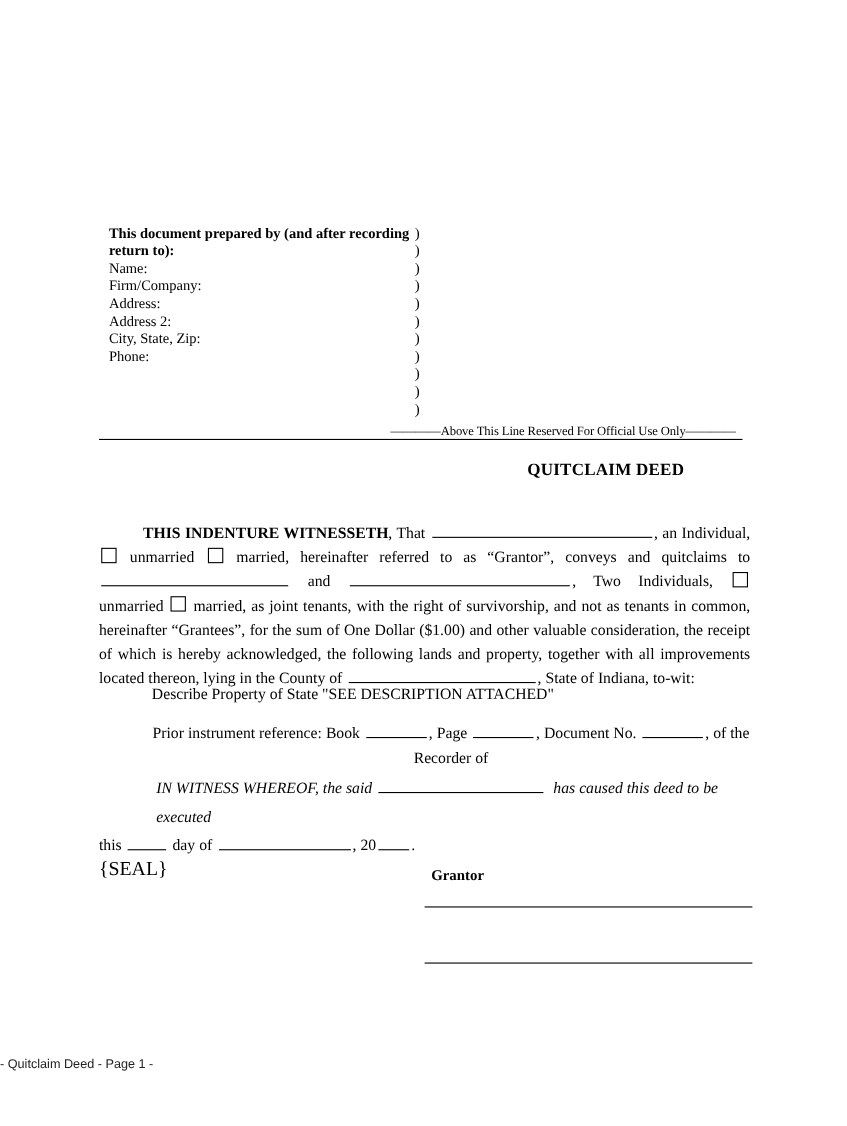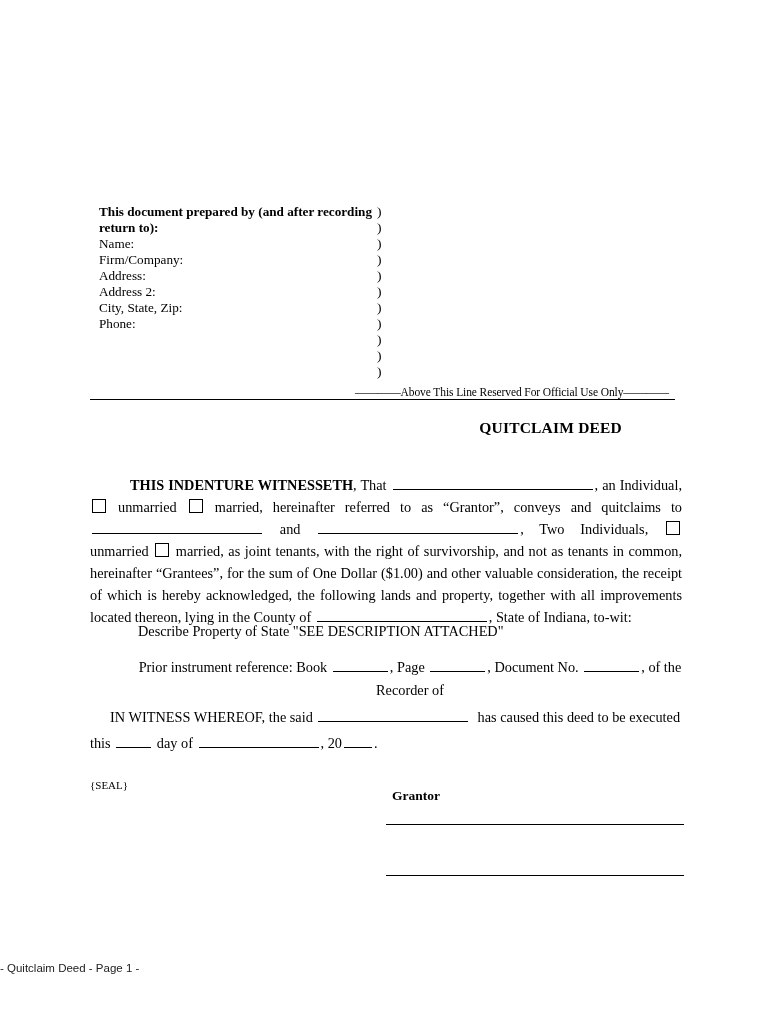--- a/index.html
+++ b/index.html
@@ -147,27 +147,27 @@
   .prior-line2 { margin-left: 0; }
 
   .witness-block {
     position: absolute;
     left: 90px;
     top: 704px;
     width: 592px;
     font-size: 14.3px;
     line-height: 26px;
   }
-  .witness-line1 { margin-left: 20px; }
+  .witness-line1 { margin-left: 52px; font-style: italic; }
 
   .seal {
     position: absolute;
     left: 90px;
     top: 779px;
-    font-size: 11px;
+    font-size: 18px;
   }
 
   
   .sig-line-1 {
     position: absolute;
     left: 386px;
     top: 824px;
     width: 298px;
     border-top: 1px solid #000;
   }

